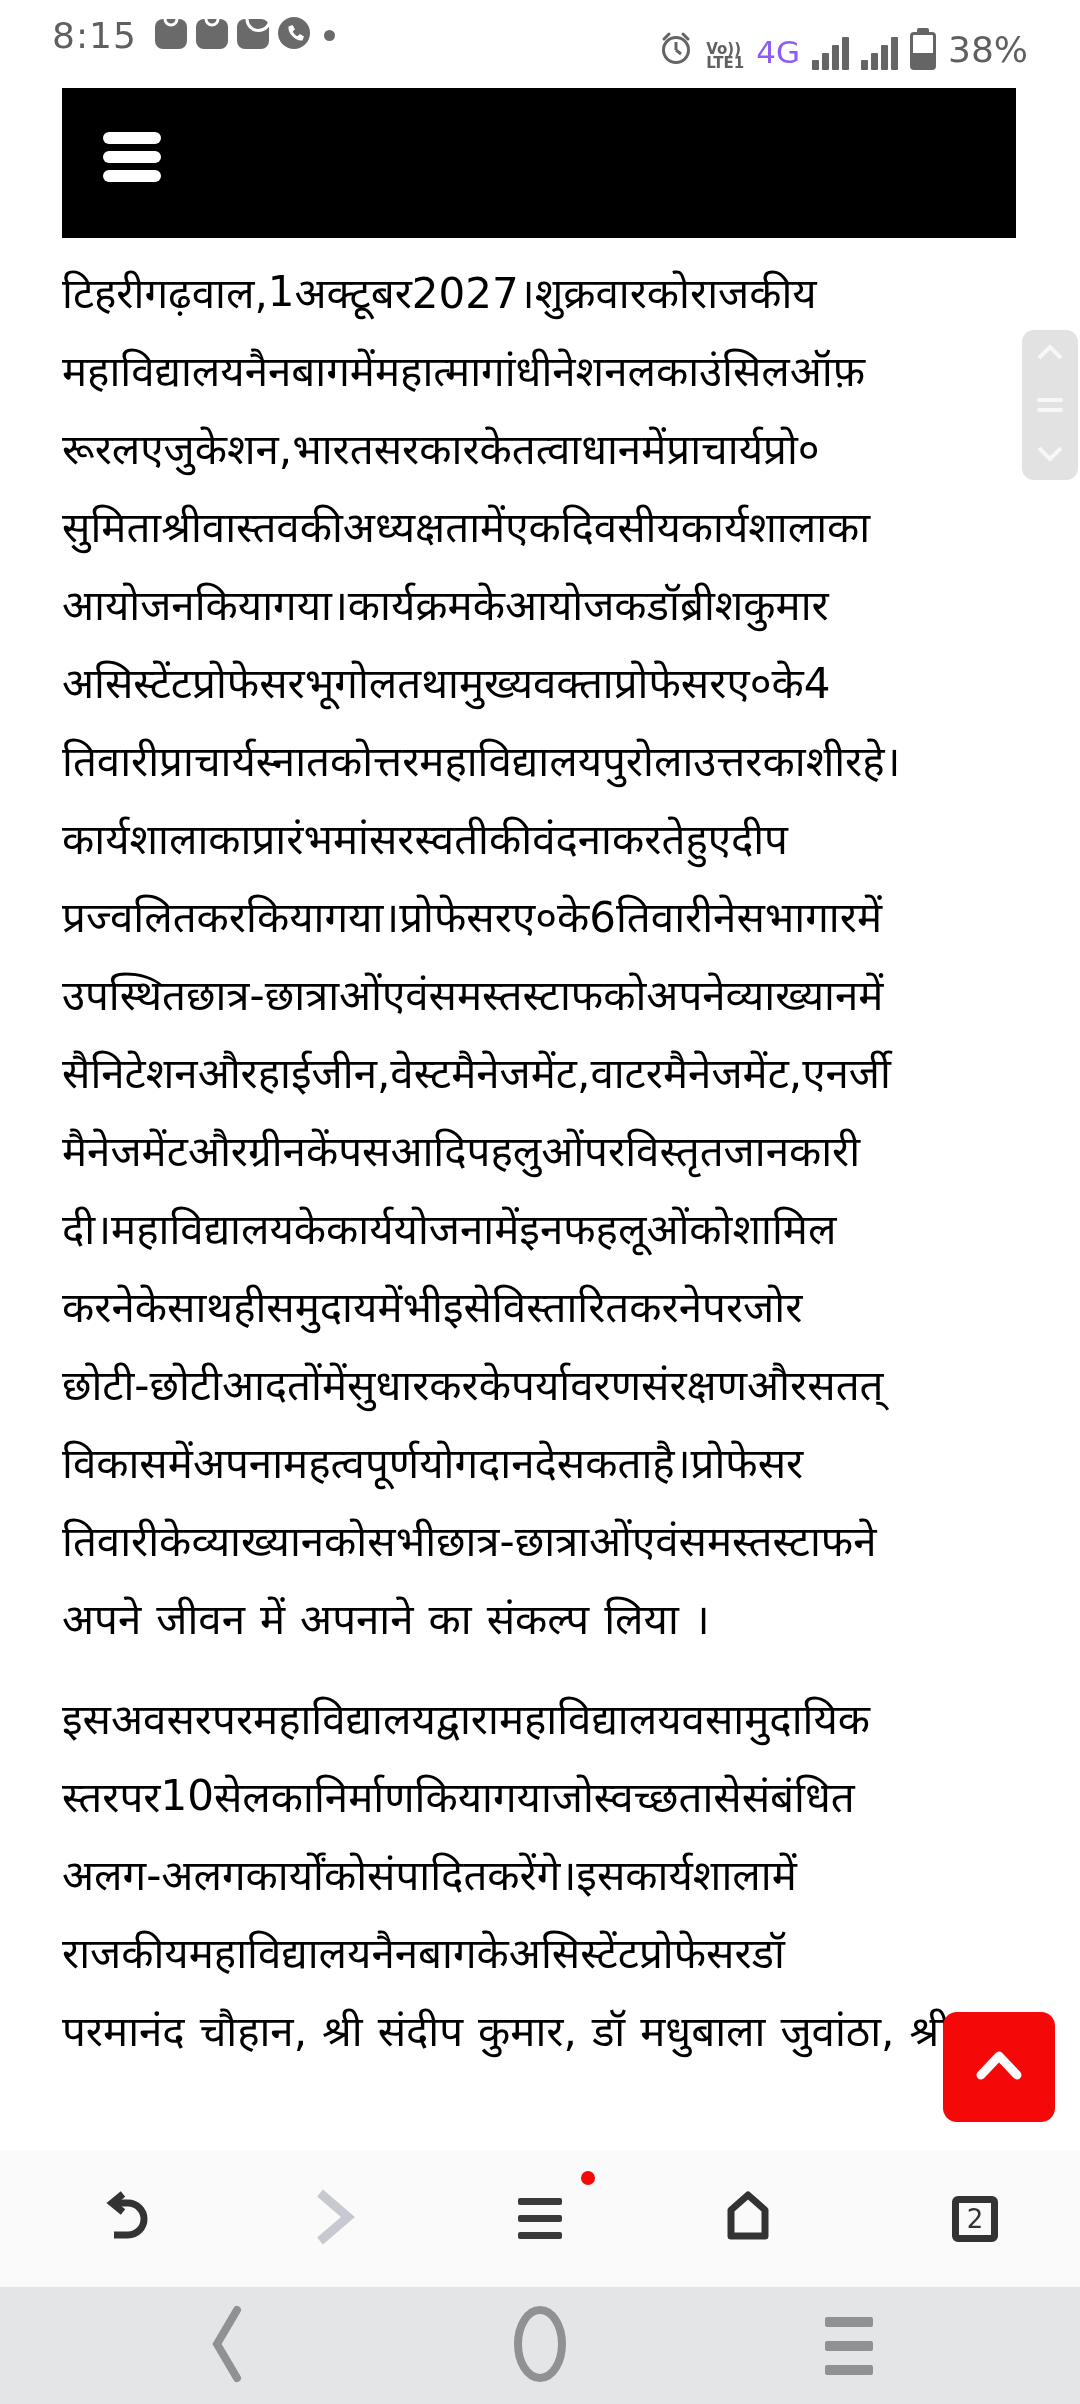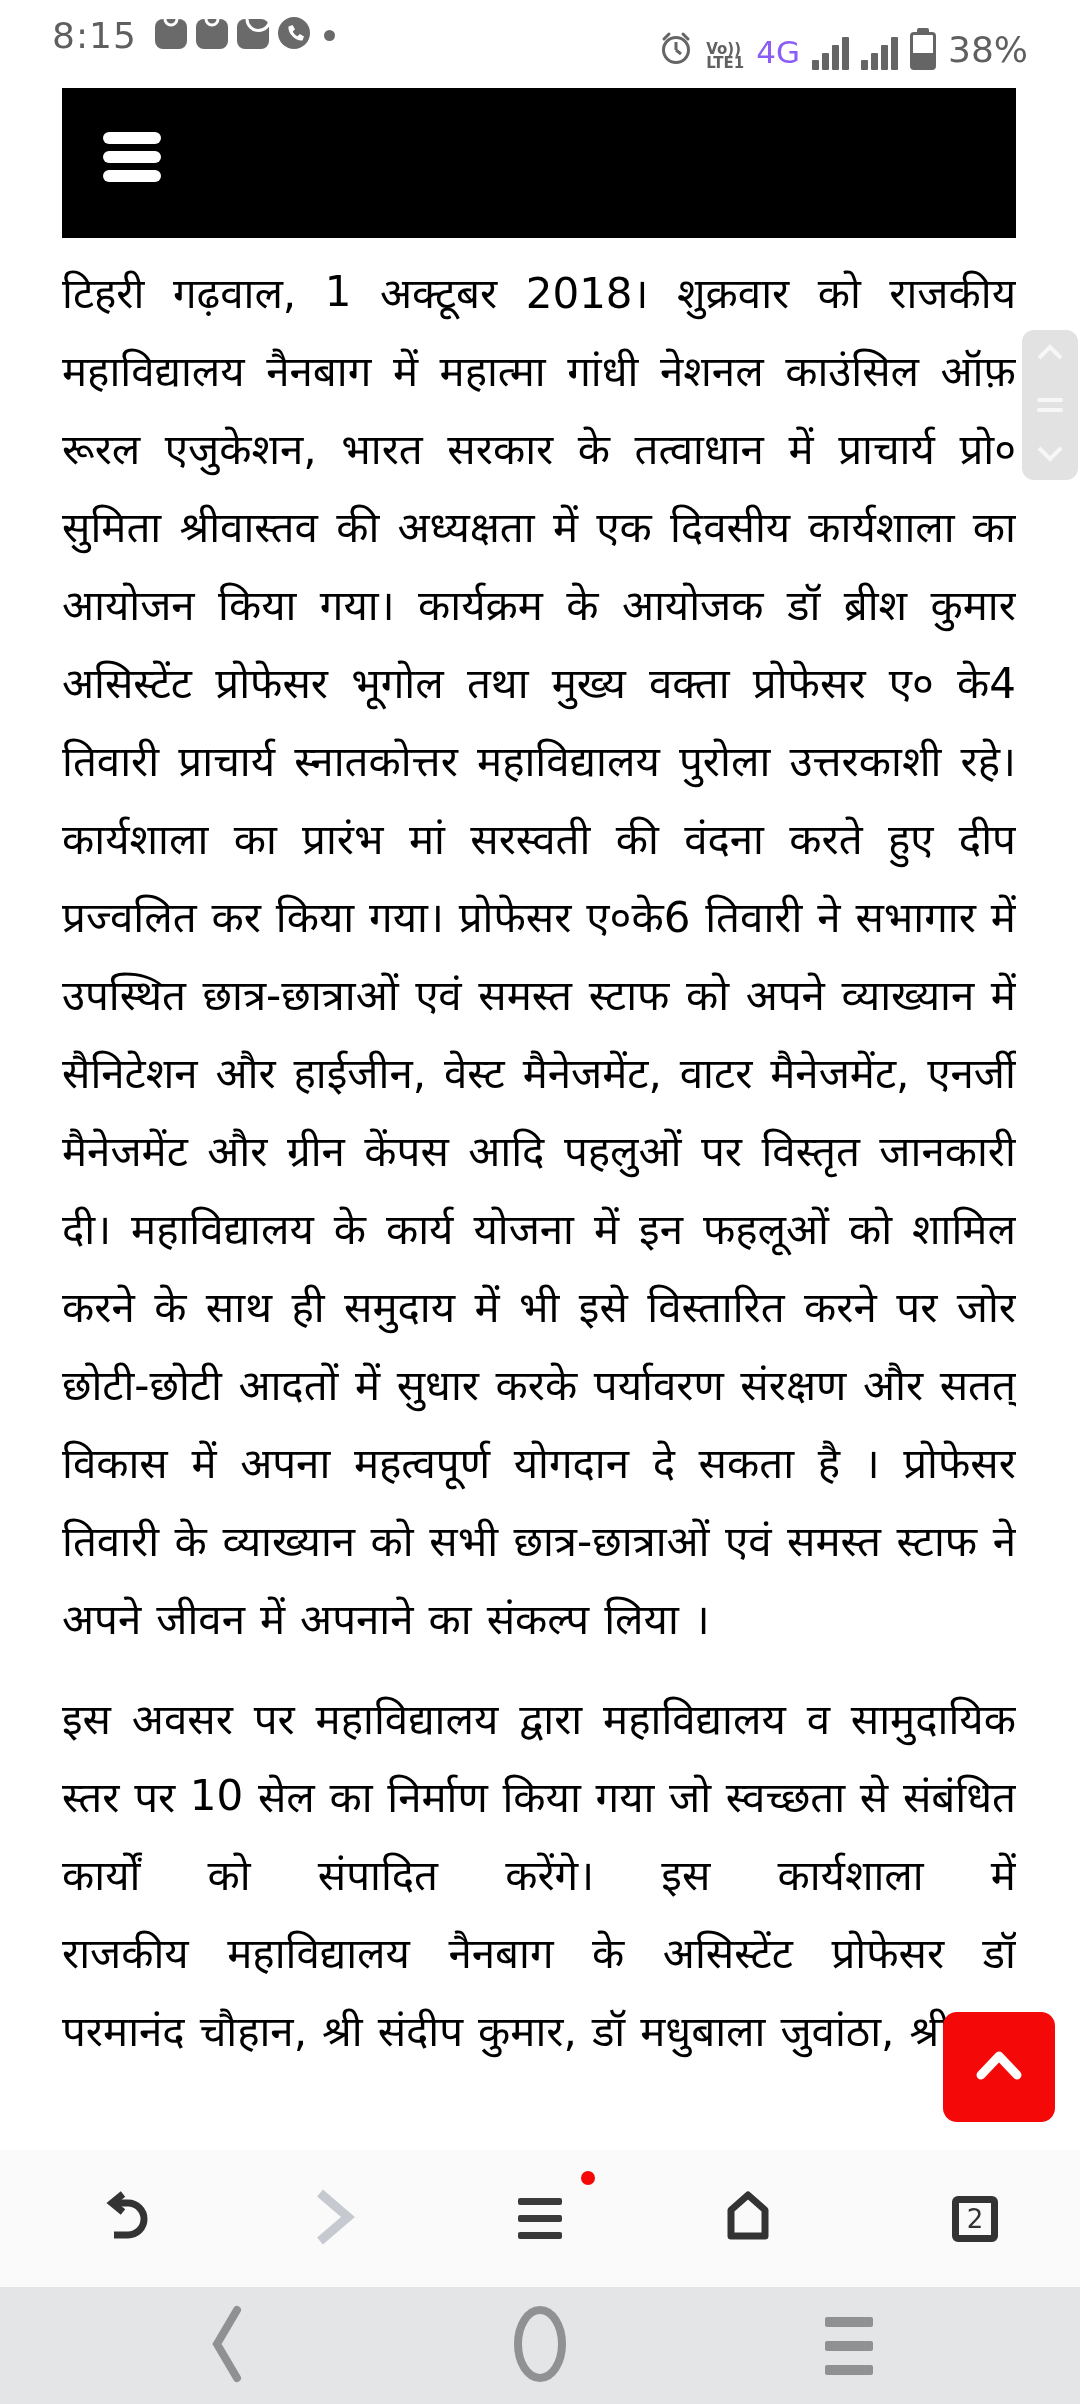--- a/index.html
+++ b/index.html
@@ -24,21 +24,21 @@
   .battery .body{position:absolute;left:0;top:4px;width:26px;height:38px;border:3px solid #656565;border-radius:4px;box-sizing:border-box;}
   .battery .fill{position:absolute;left:3px;right:3px;bottom:3px;height:14px;background:#656565;}
   .sb-pct{font-size:36px;color:#5f5f5f;}
   
   .siteheader{position:absolute;left:62px;top:88px;width:954px;height:150px;background:#000;}
   .menu-btn{position:absolute;left:41px;top:44px;width:58px;height:52px;cursor:pointer;}
   .menu-btn i{display:block;width:58px;height:12px;background:#fff;border-radius:6px;margin-bottom:7px;}
   
   .article{position:absolute;left:62px;top:252px;width:954px;overflow:hidden;color:#000;}
   .para{margin:0 0 22px 0;}
-  .line{display:flex;justify-content:space-between;align-items:center;height:78px;
+  .line{display:flex;justify-content:flex-start;align-items:center;height:78px;
         font-size:42px;white-space:nowrap;color:#000;}
   .line.last{justify-content:flex-start;gap:15px;}
   
   .scrollwidget{position:absolute;right:2px;top:330px;width:56px;height:150px;background:#e2e2e2;
         border-radius:12px;display:flex;flex-direction:column;align-items:center;justify-content:space-between;
         padding:12px 0;box-sizing:border-box;}
   .scrollwidget .hlines{display:flex;flex-direction:column;gap:6px;}
   .scrollwidget .hlines i{display:block;width:26px;height:4px;background:#f7f7f7;border-radius:2px;}
   
   .toTop{position:absolute;left:943px;top:2012px;width:112px;height:110px;background:#f50808;
@@ -130,21 +130,21 @@
   </div>
 </div>
 
 <div class="article">
     <div class="para">
       <div class="line">
         <span>टिहरी</span>
         <span>गढ़वाल,</span>
         <span>1</span>
         <span>अक्टूबर</span>
-        <span>2018।</span>
+        <span>2027।</span>
         <span>शुक्रवार</span>
         <span>को</span>
         <span>राजकीय</span>
       </div>
       <div class="line">
         <span>महाविद्यालय</span>
         <span>नैनबाग</span>
         <span>में</span>
         <span>महात्मा</span>
         <span>गांधी</span>
@@ -352,20 +352,21 @@
         <span>का</span>
         <span>निर्माण</span>
         <span>किया</span>
         <span>गया</span>
         <span>जो</span>
         <span>स्वच्छता</span>
         <span>से</span>
         <span>संबंधित</span>
       </div>
       <div class="line">
+        <span>अलग-अलग</span>
         <span>कार्यों</span>
         <span>को</span>
         <span>संपादित</span>
         <span>करेंगे।</span>
         <span>इस</span>
         <span>कार्यशाला</span>
         <span>में</span>
       </div>
       <div class="line">
         <span>राजकीय</span>

